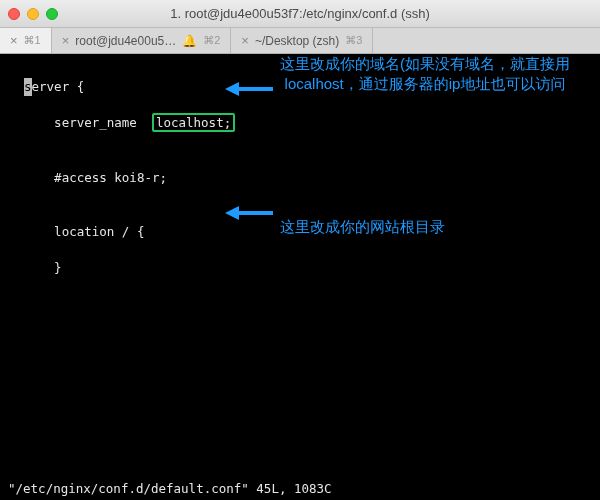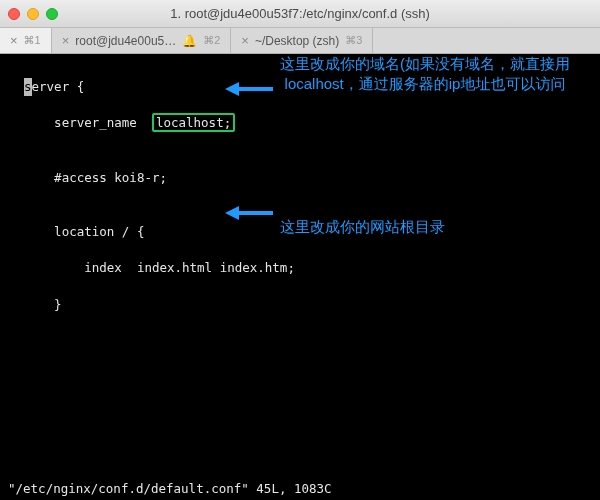--- a/index.html
+++ b/index.html
@@ -55,21 +55,20 @@
   </div>
 </div>
 
 <div class="terminal">
 <div class="line"><span class="cursor-cell">s</span><span>erver {</span></div>
 <div class="line"><span>    server_name  </span><span class="hl">localhost;</span></div>
 <div class="line"></div>
 <div class="line">    #access koi8-r;</div>
 <div class="line"></div>
 <div class="line">    location / {</div>
-<div class="line">        index  index.html index.htm;</div>
 <div class="line">    }</div>
 <div class="line"></div>
 <div class="line"></div>
 
 
 
 
 
 
 <div class="line"></div>

